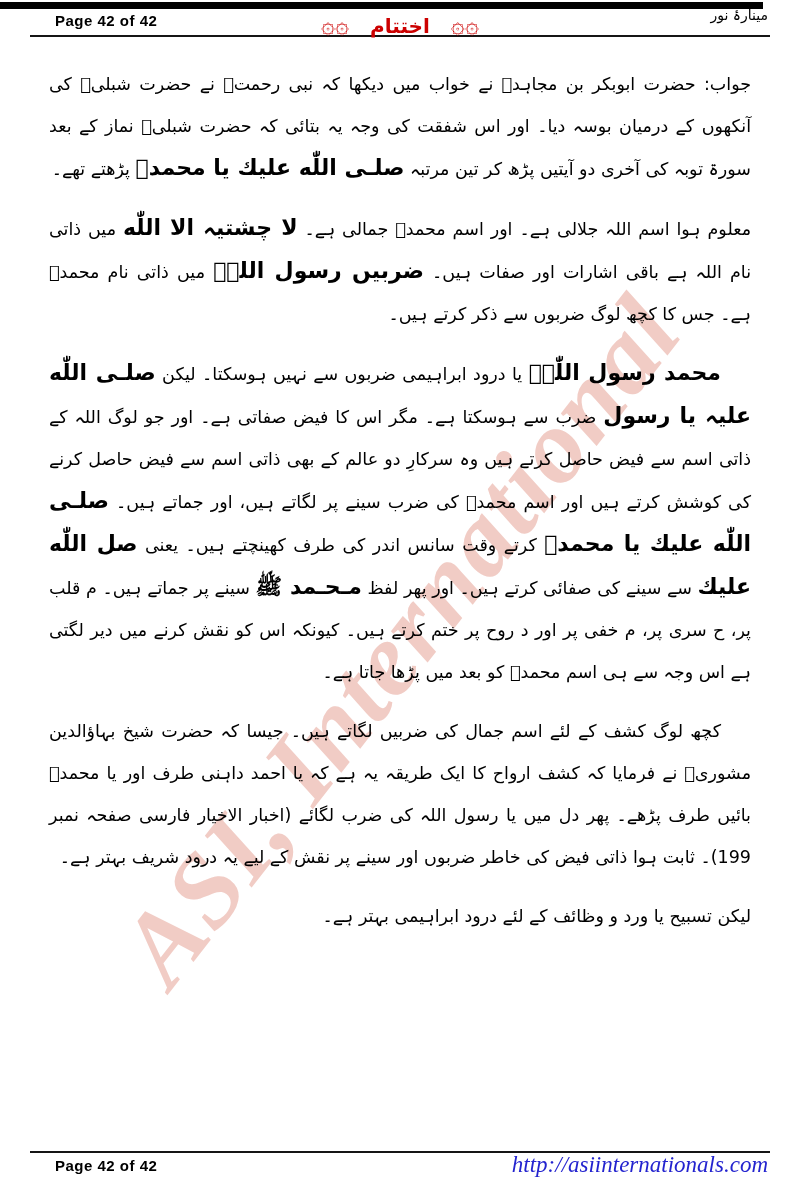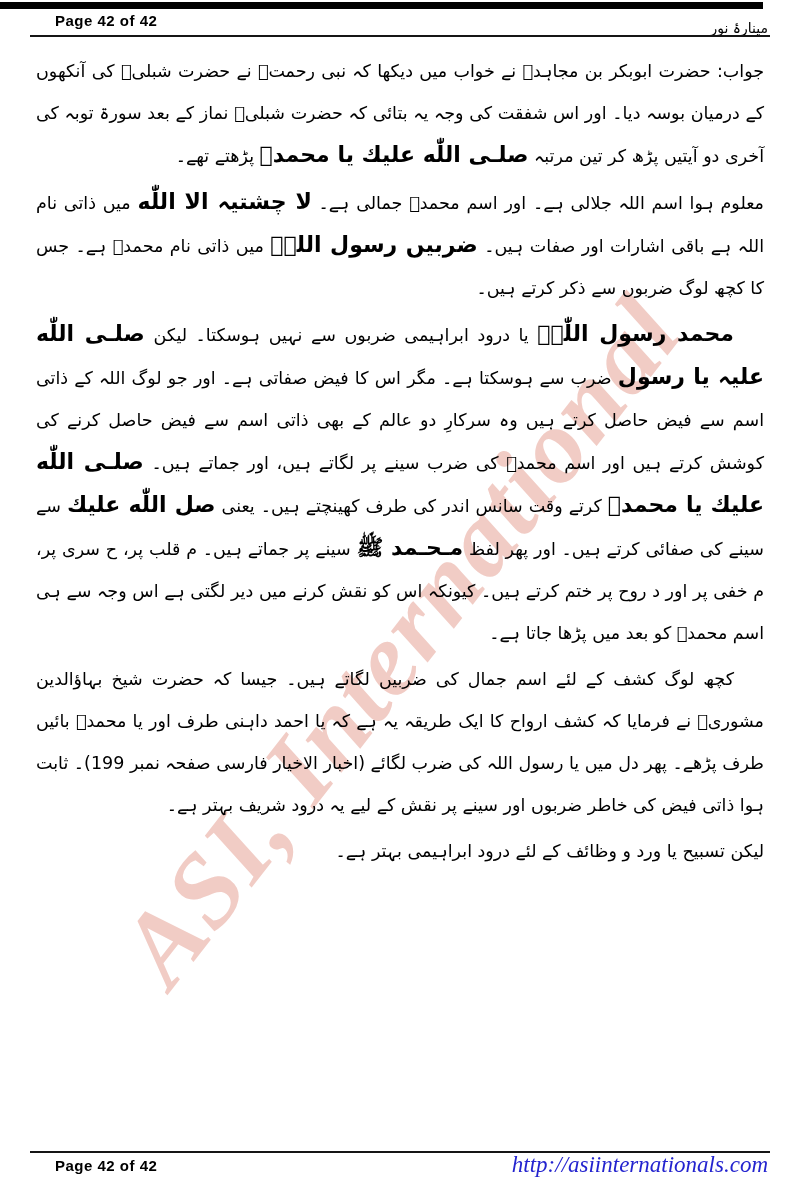--- a/index.html
+++ b/index.html
@@ -7,38 +7,38 @@
     position:relative;
     width:800px;height:1200px;
     background:#ffffff;
     overflow:hidden;
     font-family:"DejaVu Sans", sans-serif;
   }
   
   .top-bar{position:absolute;top:2px;left:0;width:763px;height:7px;background:#000;}
   
   .hdr-page{position:absolute;top:12px;left:55px;font:bold 15px "Liberation Sans",sans-serif;color:#000;letter-spacing:.5px;}
-  .hdr-title{position:absolute;top:20px;right:32px;font-size:14px;color:#000;direction:rtl;}
+  .hdr-title{position:absolute;top:7px;right:32px;font-size:14px;color:#000;direction:rtl;}
   .hdr-rule{position:absolute;top:35px;left:30px;right:30px;height:2px;background:#151515;}
   
   .watermark{
     position:absolute;left:50%;top:640px;
     transform:translate(-50%,-50%) rotate(-52deg);
     font:italic bold 105px "Liberation Serif",serif;
     letter-spacing:2px;white-space:nowrap;
     z-index:0;pointer-events:none;
   }
   
   .body-text{
     position:absolute;top:46px;left:32px;right:32px;
     direction:rtl;text-align:justify;
     font-size:17.5px;line-height:42px;color:#000;
     z-index:1;
   }
-  .body-text p{margin:4px;}
+  .body-text p{margin:17px;}
   .body-text p.indent{text-indent:30px;}
   .seg.bold{font-weight:bold;font-size:22px;}
   
   .ending{
     position:relative;z-index:1;
     margin-top:10px;text-align:center;direction:rtl;
     font-size:20px;font-weight:bold;line-height:30px;
   }
   .ending .orn{font-size:24px;letter-spacing:6px;font-weight:normal;}
   .ending .orn-label{padding:0 14px;}
@@ -62,18 +62,23 @@
 
   <div class="body-text" dir="rtl">
 
   <p><span class="seg">جواب:   حضرت ابوبکر بن مجاہدؒ نے خواب میں دیکھا کہ نبی رحمتؐ نے حضرت شبلیؒ کی آنکھوں کے درمیان بوسہ دیا۔ اور اس شفقت کی وجہ یہ بتائی کہ حضرت شبلیؒ نماز کے بعد سورۃ توبہ کی آخری دو آیتیں پڑھ کر تین مرتبہ </span><span class="seg bold">صلـی اللّٰه علیك یا محمدؐ</span><span class="seg"> پڑھتے تھے۔</span></p>
       <p><span class="seg">معلوم ہوا اسم اللہ جلالی ہے۔ اور اسم محمدؐ جمالی ہے۔ </span><span class="seg bold">لا چشتیہ الا اللّٰه</span><span class="seg"> میں ذاتی نام اللہ ہے باقی اشارات اور صفات ہیں۔ </span><span class="seg bold">ضربیں رسول اللہؐ</span><span class="seg"> میں ذاتی نام محمدؐ ہے۔ جس کا کچھ لوگ ضربوں سے ذکر کرتے ہیں۔</span></p>
       <p class="indent"><span class="seg bold">محمد رسول اللّٰہؐ</span><span class="seg"> یا درود ابراہیمی ضربوں سے نہیں ہوسکتا۔ لیکن </span><span class="seg bold">صلـی اللّٰه علیہ یا رسول</span><span class="seg"> ضرب سے ہوسکتا ہے۔ مگر اس کا فیض صفاتی ہے۔ اور جو لوگ اللہ کے ذاتی اسم سے فیض حاصل کرتے ہیں وہ سرکارِ دو عالم کے بھی ذاتی اسم سے فیض حاصل کرنے کی کوشش کرتے ہیں اور اسم محمدؐ کی ضرب سینے پر لگاتے ہیں، اور جماتے ہیں۔ </span><span class="seg bold">صلـی اللّٰه علیك یا محمدؐ</span><span class="seg"> کرتے وقت سانس اندر کی طرف کھینچتے ہیں۔ یعنی </span><span class="seg bold">صل اللّٰه علیك</span><span class="seg"> سے سینے کی صفائی کرتے ہیں۔ اور پھر لفظ </span><span class="seg bold">مـحـمد ﷺ</span><span class="seg"> سینے پر جماتے ہیں۔ م قلب پر، ح سری پر، م خفی پر اور د روح پر ختم کرتے ہیں۔ کیونکہ اس کو نقش کرنے میں دیر لگتی ہے اس وجہ سے ہی اسم محمدؐ کو بعد میں پڑھا جاتا ہے۔</span></p>
       <p class="indent"><span class="seg">کچھ لوگ کشف کے لئے اسم جمال کی ضربیں لگاتے ہیں۔ جیسا کہ حضرت شیخ بہاؤالدین مشوریؒ نے فرمایا کہ کشف ارواح کا ایک طریقہ یہ ہے کہ یا احمد داہنی طرف اور یا محمدؐ بائیں طرف پڑھے۔ پھر دل میں یا رسول اللہ کی ضرب لگائے (اخبار الاخیار فارسی صفحہ نمبر 199)۔ ثابت ہوا ذاتی فیض کی خاطر ضربوں اور سینے پر نقش کے لیے یہ درود شریف بہتر ہے۔</span></p>
       <p><span class="seg">لیکن تسبیح یا ورد و وظائف کے لئے درود ابراہیمی بہتر ہے۔</span></p>
     </div>
 
+  <div class="ending" style="color: rgb(204, 0, 0);">
+    <span class="orn">۞۞</span>
+    <span class="orn-label">اختتام</span>
+    <span class="orn">۞۞</span>
+  </div>
 
   <div class="ftr-rule"></div>
   <div class="ftr-page">Page 42 of 42</div>
   <a class="ftr-url" href="#" style="color: rgb(36, 36, 207);">http://asiinternationals.com</a>
 
 </div>
 
 </body></html>

